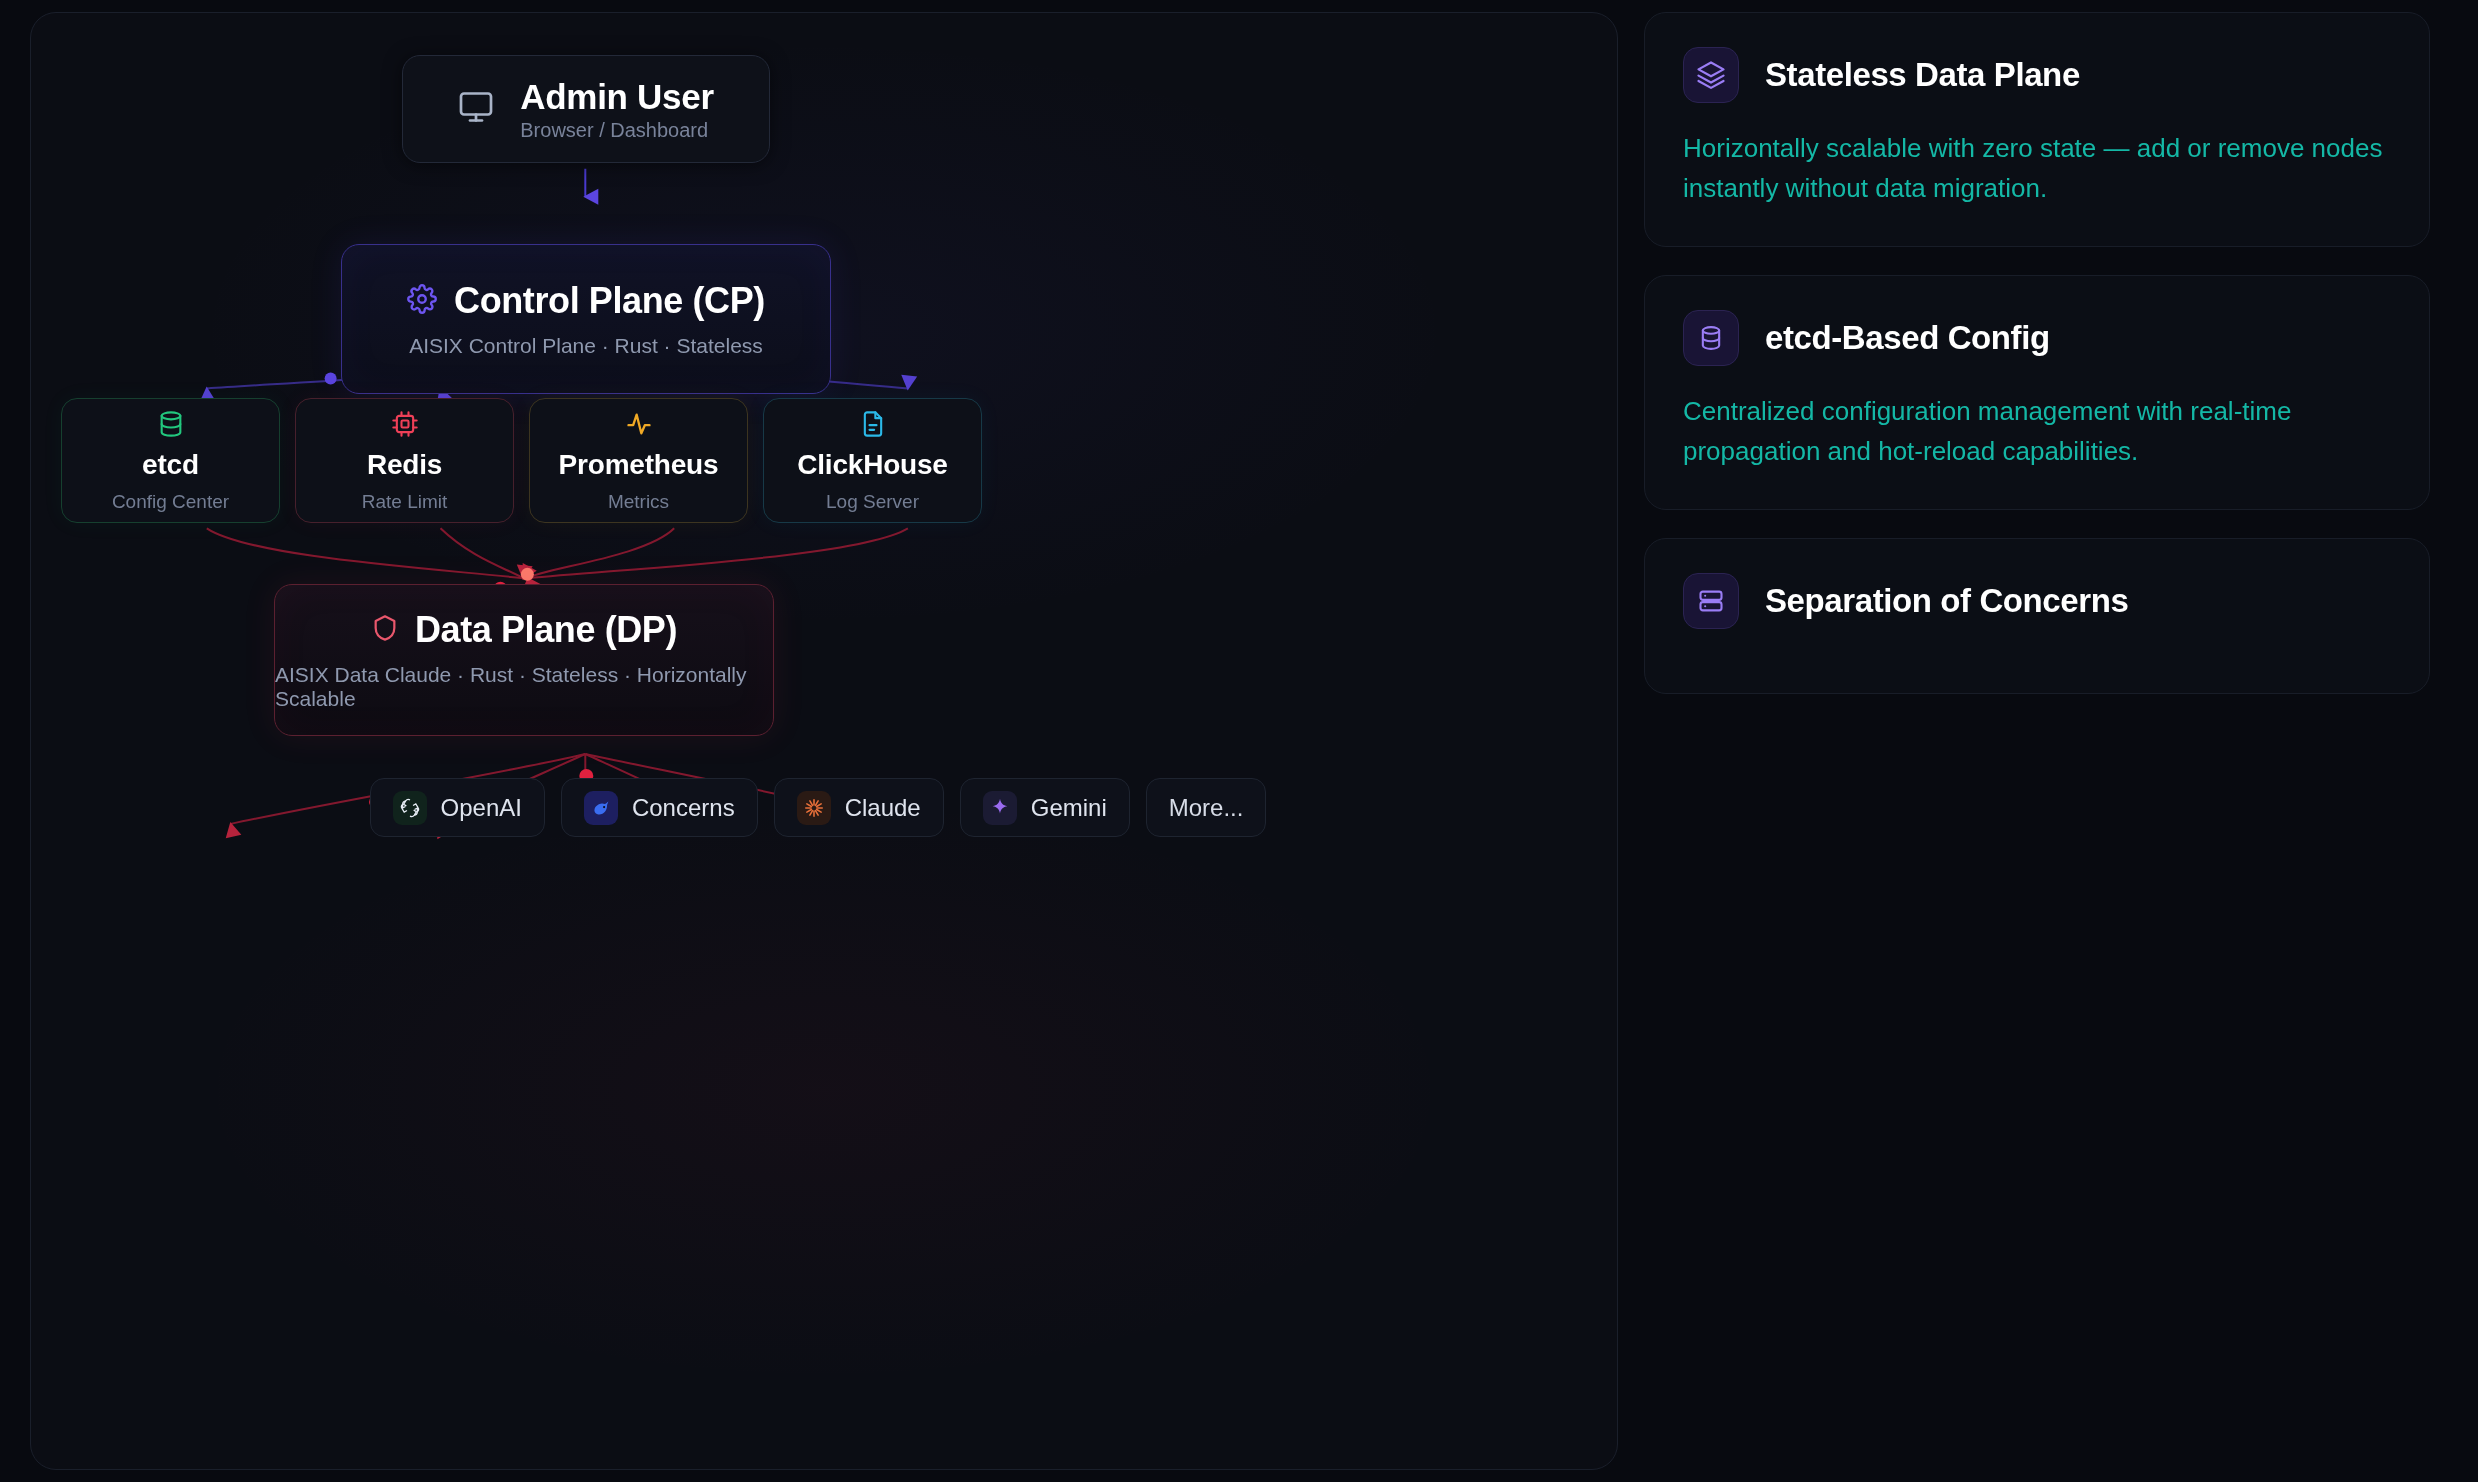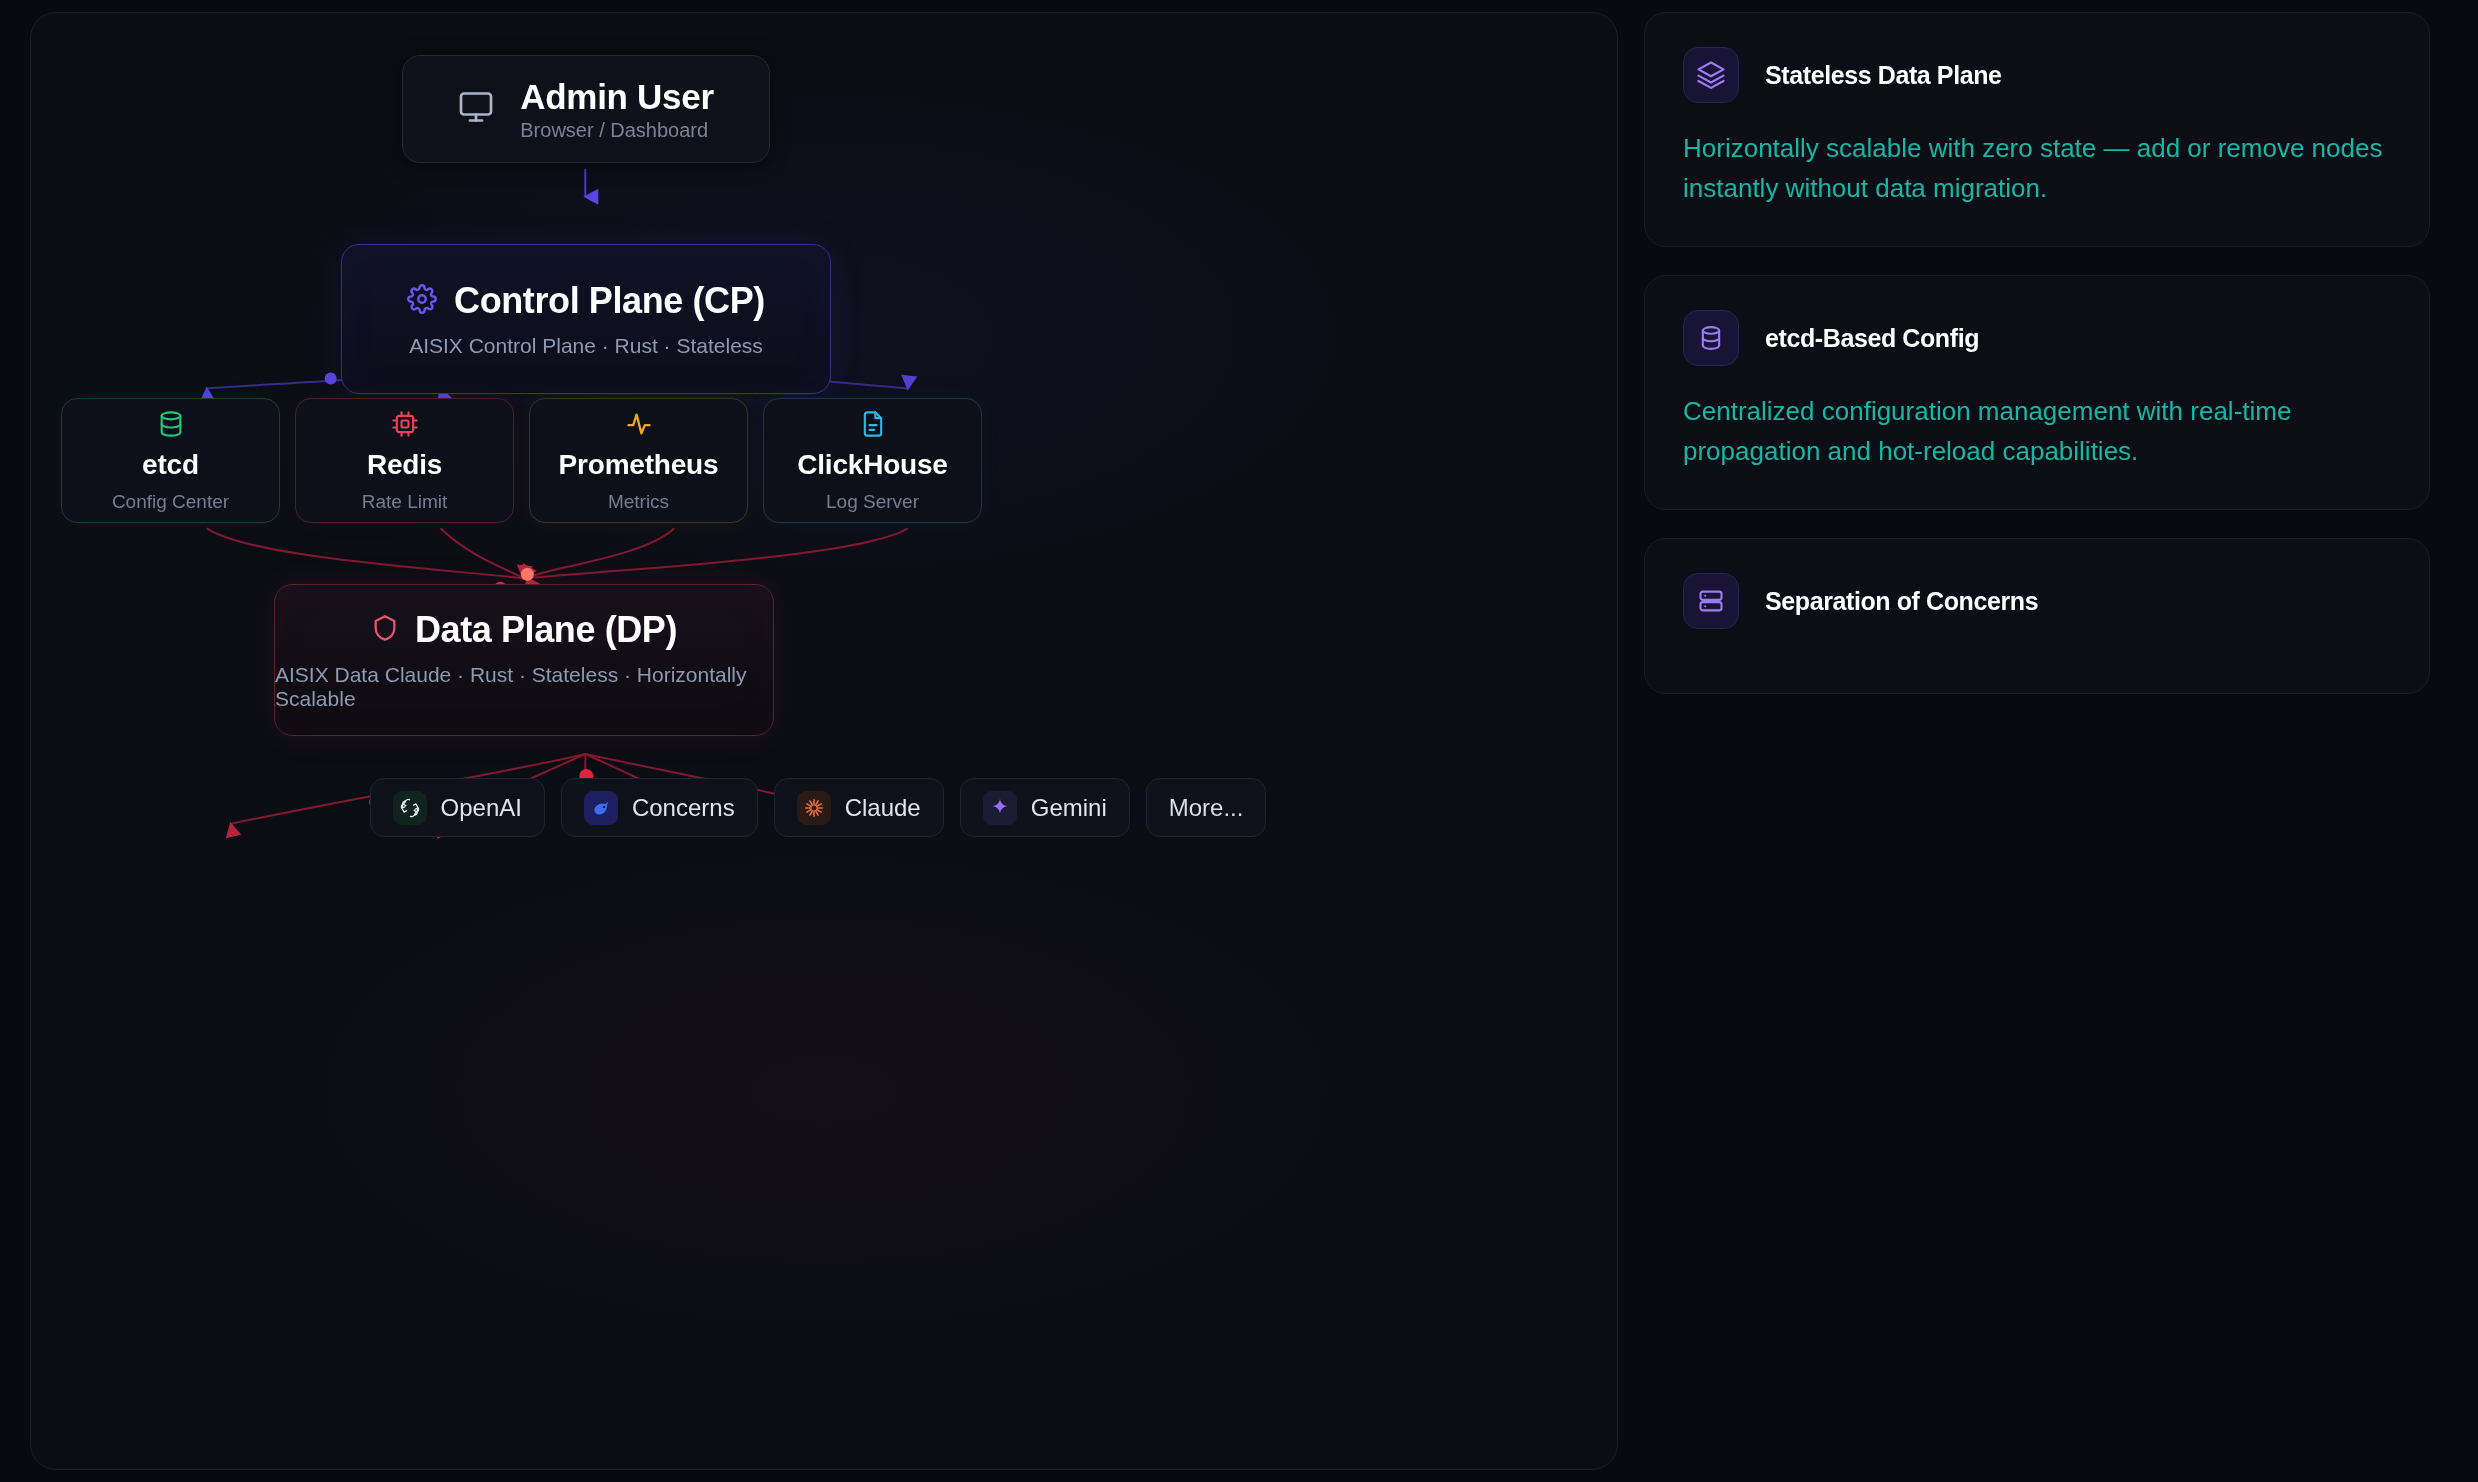--- a/index.html
+++ b/index.html
@@ -128,21 +128,21 @@
     padding:34px 38px 38px 38px;
   }
   .fcard-head { display:flex; align-items:center; gap:26px; margin-bottom:26px; }
   .fcard-badge {
     width:56px; height:56px; border-radius:15px;
     background:#191435;
     border:1px solid #2b2352;
     display:flex; align-items:center; justify-content:center;
     flex:0 0 auto;
   }
-  .fcard-title { font-size:25px; font-weight:bold; color:#fff; letter-spacing:-.4px; }
+  .fcard-title { font-size:33px; font-weight:bold; color:#fff; letter-spacing:-.4px; }
   .fcard-body { font-size:26px; line-height:1.52; color:#14b8a6; }
 </style>
 </head>
 <body>
 
 <div class="page">
 
   <div class="diagram-panel">
 
     <svg class="svg-layer" viewBox="0 0 1588 1458" preserveAspectRatio="none">

